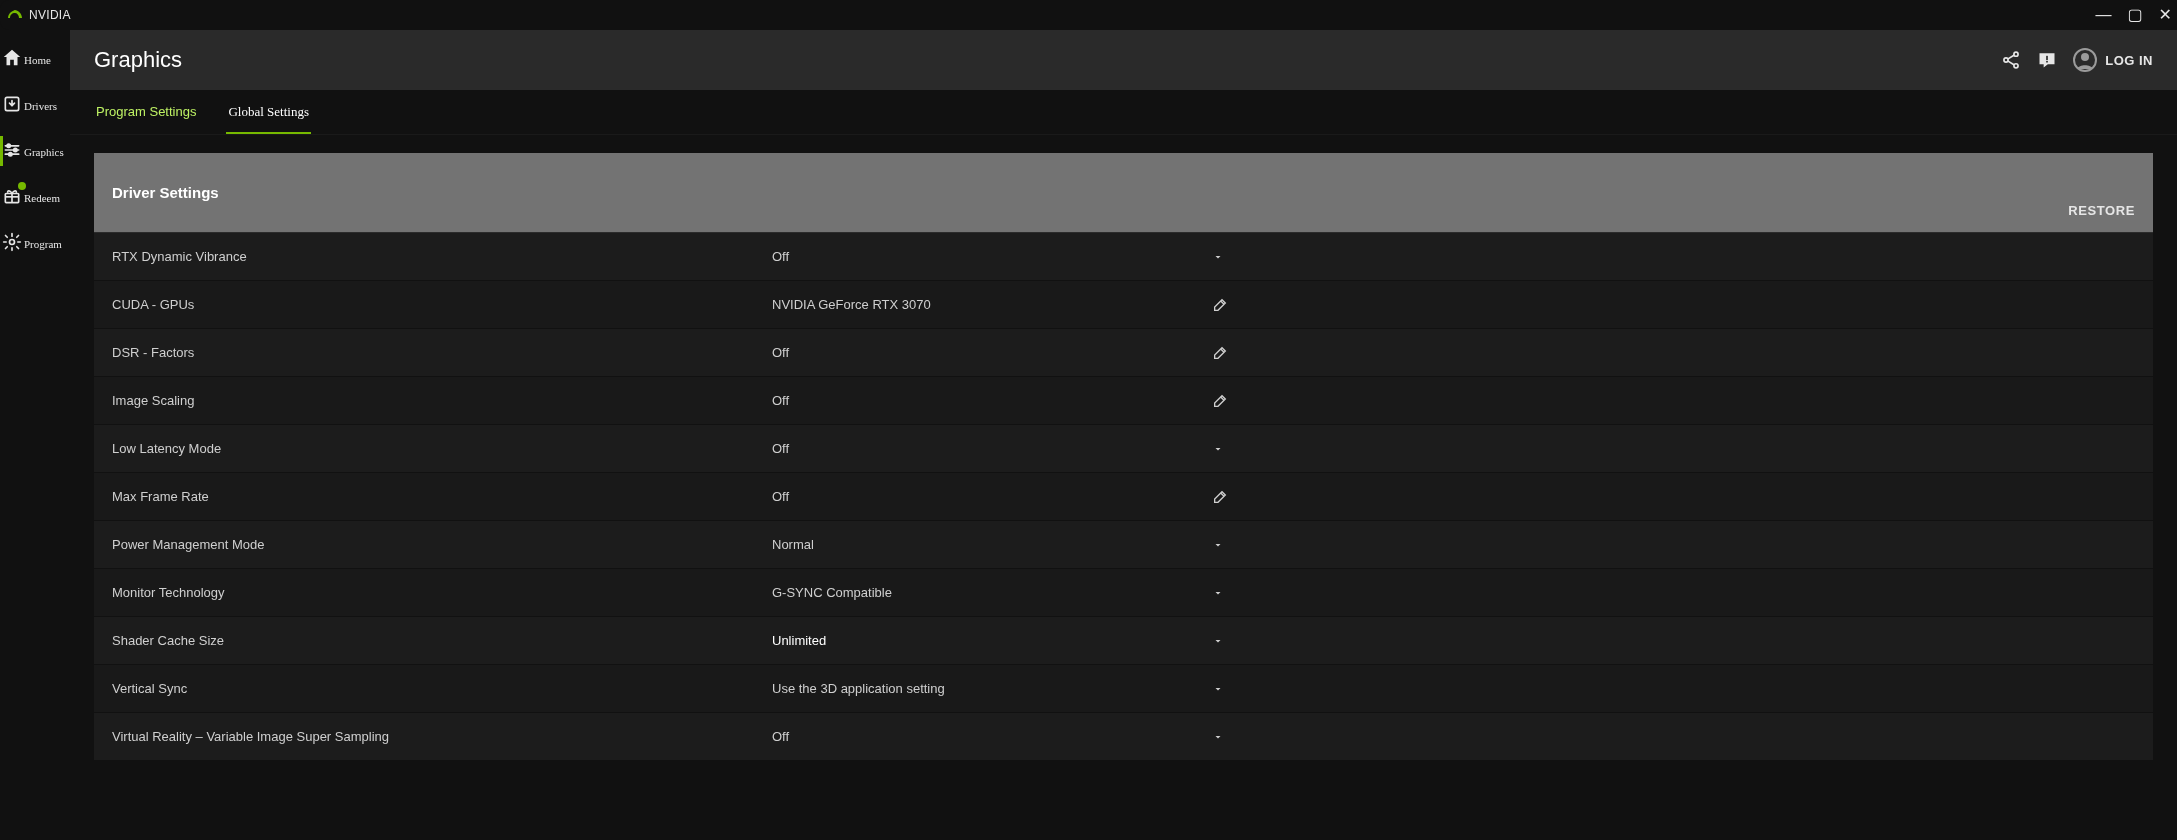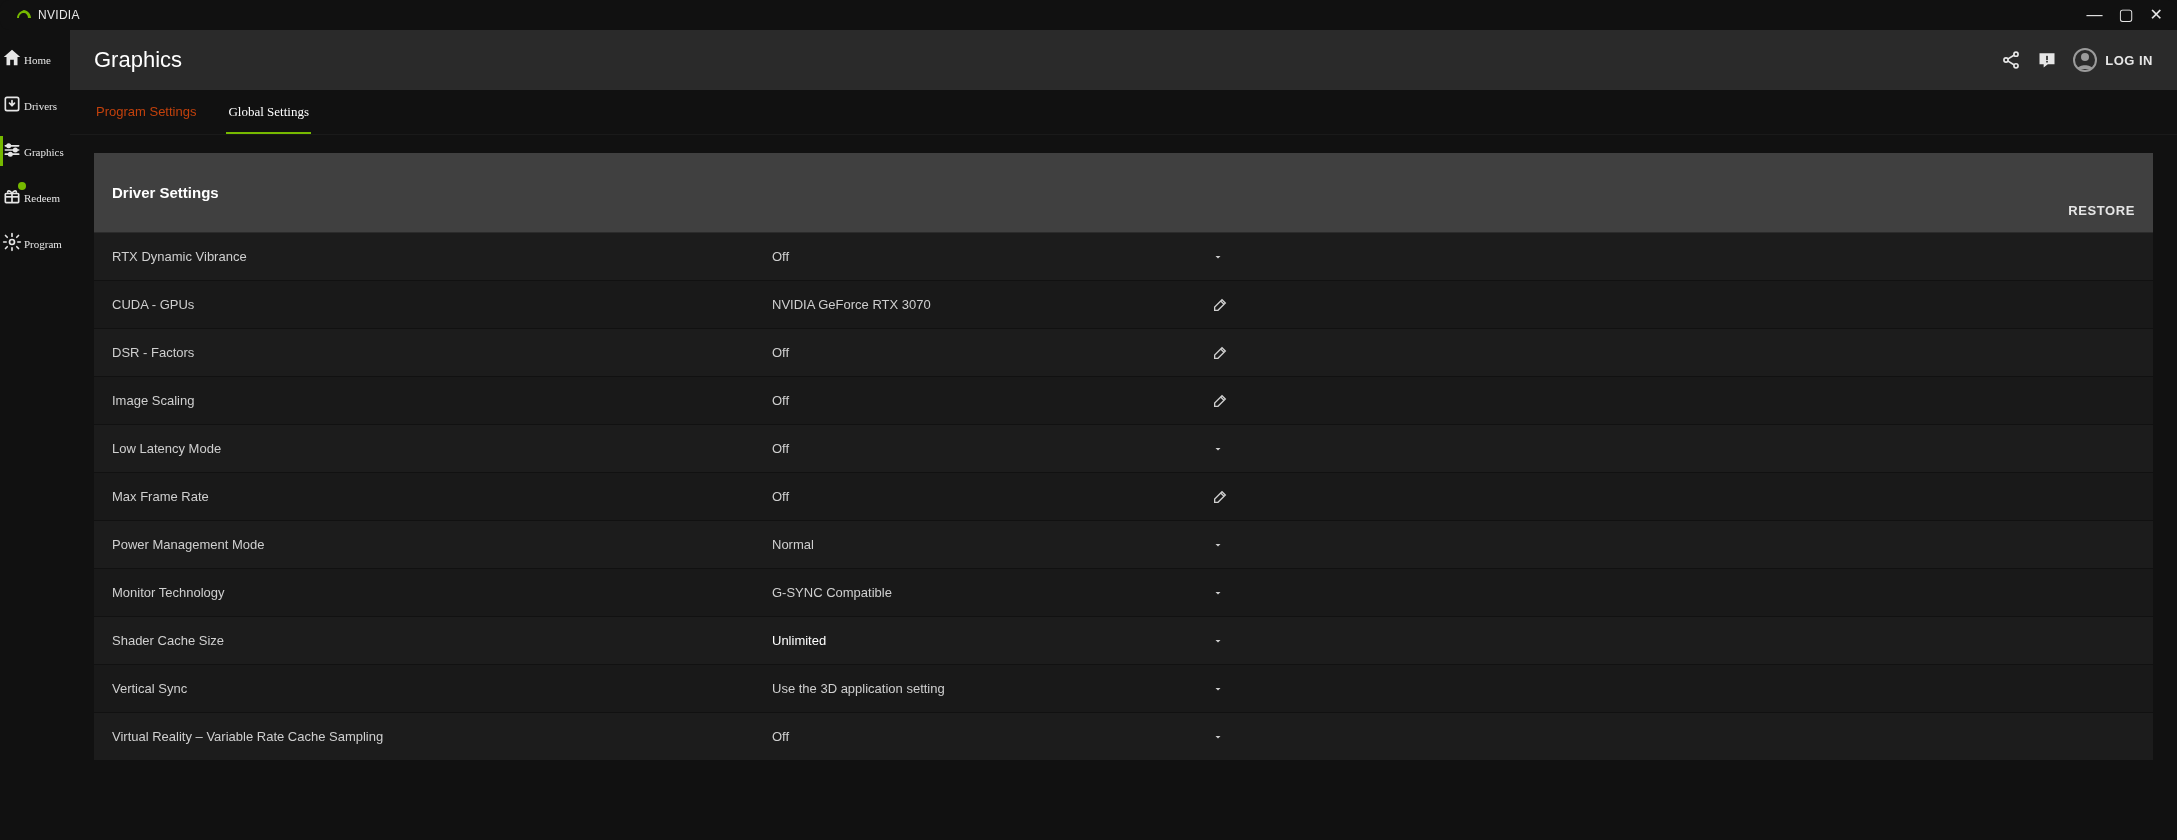--- a/index.html
+++ b/index.html
@@ -12,21 +12,21 @@
   overflow: hidden;
   font-size: 13px;
 }
 
 
 .titlebar {
   height: 30px;
   background: #111111;
   display: flex;
   align-items: center;
-  padding: 0 14px;
+  padding: 0 5px;
   justify-content: space-between;
   border-radius: 9px;
 }
 .titlebar-left { display: flex; align-items: center; gap: 6px; }
 .nvidia-logo { width: 18px; height: 12px; display:inline-flex; align-items:center; justify-content:center; }
 .titlebar-title { font-size: 12px; letter-spacing: 0.3px; color: #e6e6e6; }
 .window-controls { display: flex; gap: 16px; align-items: center; }
 .window-controls span { color: #e6e6e6; cursor: pointer; font-size: 16px; line-height: 1; }
 
 
@@ -93,38 +93,38 @@
 .tabs {
   display: flex;
   background: #111111;
   padding: 0 24px;
   gap: 28px;
   border-bottom: 1px solid #1a1a1a;
 }
 .tab {
   padding: 14px 2px 12px 2px;
   font-size: 13px;
-  color: #c2410c;
+  color: #bef264;
   cursor: pointer;
   border-bottom: 2px solid transparent;
 }
 .tab.active {
   color: #ffffff;
   font-weight: 500;
   border-bottom: 2px solid #76b900;
   font-family: Liberation Serif, serif;
 }
 
 
 .content { padding: 18px 24px; background: #111111; flex:1; overflow:auto;}
 .section-header {
   display: flex;
   justify-content: space-between;
   align-items: center;
-  background: #404040;
+  background: #737373;
   padding: 14px 18px;
   border-bottom: 1px solid #2b2b2b;
 }
 .section-title { font-size: 15px; font-weight: 600; color: #ffffff; }
 .restore {
   font-size: 13px; font-weight: 600; letter-spacing: 0.6px;
   color: #e6e6e6; cursor: pointer; margin-top: 36px;
 }
 
 .settings-table { width: 100%; }
@@ -375,21 +375,21 @@
             <div class="setting-value">Use the 3D application setting</div>
             <div class="setting-action">
               <span class="action-icon">
                 <svg width="12" height="12" viewBox="0 0 24 24" fill="#cfcfcf">
                   <path d="M7 10 L12 15 L17 10 Z"></path>
                 </svg>
               </span>
             </div>
           </div>
           <div class="setting-row">
-            <div class="setting-name">Virtual Reality – Variable Rate Cache Sampling</div>
+            <div class="setting-name">Virtual Reality – Variable Image Super Sampling</div>
             <div class="setting-value">Off</div>
             <div class="setting-action">
               <span class="action-icon">
                 <svg width="12" height="12" viewBox="0 0 24 24" fill="#cfcfcf">
                   <path d="M7 10 L12 15 L17 10 Z"></path>
                 </svg>
               </span>
             </div>
           </div>
         </div>

